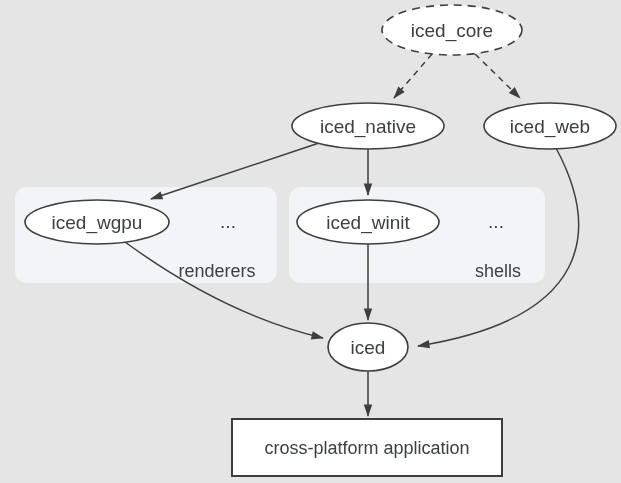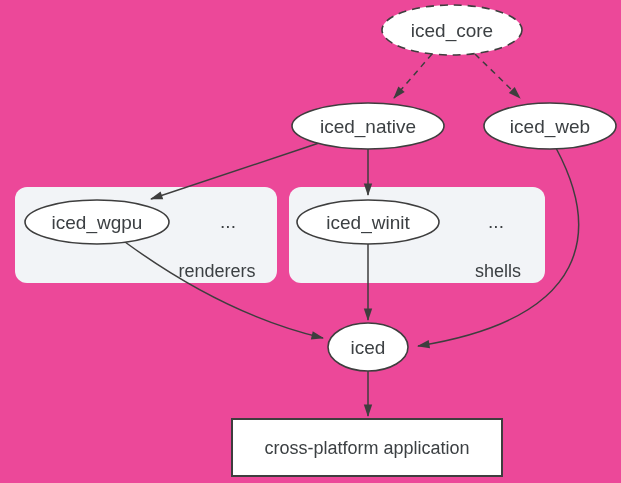--- a/index.html
+++ b/index.html
@@ -1,20 +1,20 @@
 <!DOCTYPE html>
 <html><head>
 <meta charset="utf-8">
 <style>
   html, body { margin: 0; padding: 0; background: #ffffff; }
   .stage {
     position: relative;
     width: 621px;
     height: 483px;
-    background: #ec4899;
+    background: #e5e5e5;
     font-family: "Liberation Sans", sans-serif;
     overflow: hidden;
   }
   svg { display: block; }
   .node-ellipse { fill: #ffffff; stroke: #3e3e3e; stroke-width: 1.6; }
   .node-ellipse.dashed { stroke-dasharray: 8 6; }
   .edge { fill: none; stroke: #3e3e3e; stroke-width: 1.5; }
   .edge.dashed-edge { stroke-dasharray: 6 5; }
   .group-box { stroke: none; }
   .app-box { fill: #ffffff; stroke: #3e3e3e; stroke-width: 2; }

